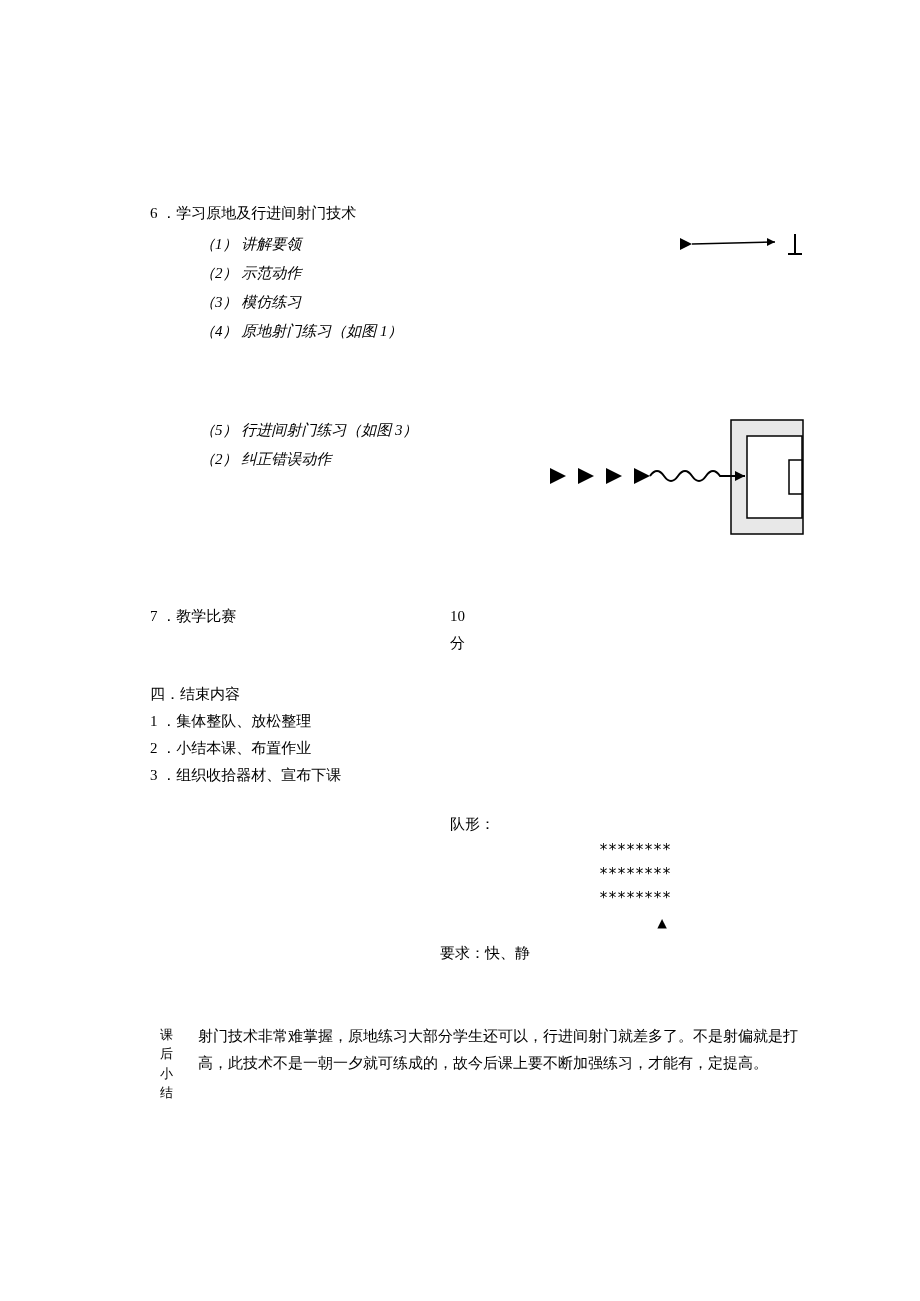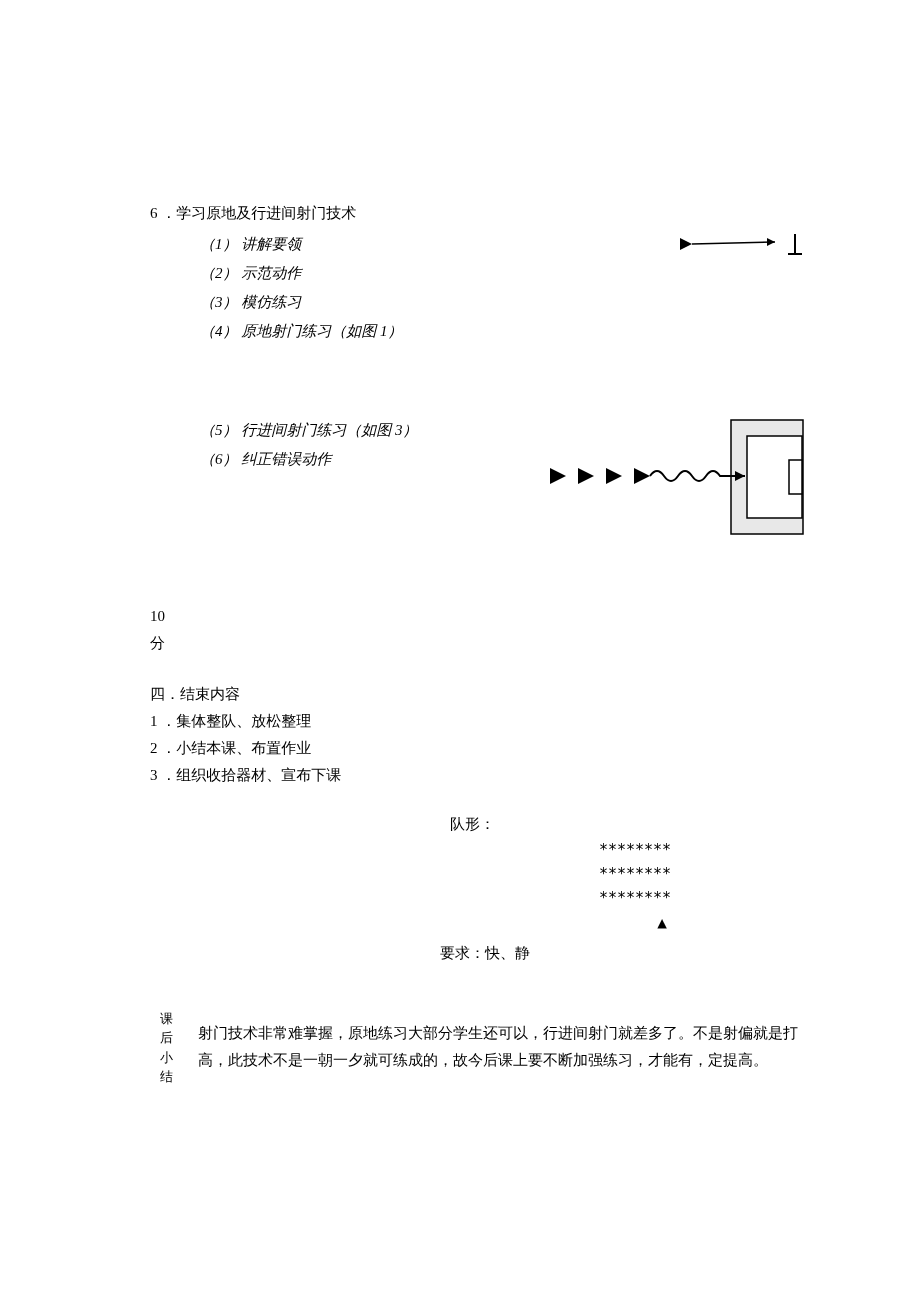--- a/index.html
+++ b/index.html
@@ -43,23 +43,22 @@
     .stars-block {
       font-family: monospace;
       text-align: center;
       padding-left: 20px;
       line-height: 1.6;
     }
     .triangle { font-size: 16px; }
     .requirement { padding-left: 290px; margin-top: 4px; }
     .summary-section {
       display: flex;
-      margin-top: 40px;
+      margin-top: 56px;
       padding-left: 10px;
-      align-items: center;
     }
     .summary-label {
       width: 18px;
       font-size: 13px;
       line-height: 1.5;
       margin-right: 20px;
       padding-top: 2px;
     }
     .summary-text { flex: 1; }
   </style>
@@ -68,21 +67,21 @@
 
 <div class="section-6">
   <div class="heading">6 ．学习原地及行进间射门技术</div>
   <div class="sub-list">
     <div class="sub-item">（1） 讲解要领</div>
     <div class="sub-item">（2） 示范动作</div>
     <div class="sub-item">（3） 模仿练习</div>
     <div class="sub-item">（4） 原地射门练习（如图 1）</div>
     <div style="height:70px"></div>
     <div class="sub-item">（5） 行进间射门练习（如图 3）</div>
-    <div class="sub-item">（6） 纠正错误动作</div>
+    <div class="sub-item">（2） 纠正错误动作</div>
   </div>
 </div>
 
 <div class="figure-1">
   <svg width="130" height="24" viewBox="0 0 130 24">
     <polygon points="5,6 5,18 17,12" fill="#000"></polygon>
     <line x1="17" y1="12" x2="100" y2="10" stroke="#000" stroke-width="1.5"></line>
     <polygon points="100,10 92,6 92,14" fill="#000"></polygon>
     <line x1="120" y1="2" x2="120" y2="22" stroke="#000" stroke-width="2"></line>
     <line x1="113" y1="22" x2="127" y2="22" stroke="#000" stroke-width="2"></line>
@@ -99,20 +98,21 @@
     <polygon points="61,50 61,66 77,58" fill="#000"></polygon>
     <polygon points="89,50 89,66 105,58" fill="#000"></polygon>
     <path d="M105 58 Q112 48 119 58 Q126 68 133 58 Q140 48 147 58 Q154 68 161 58 Q168 48 175 58 L200 58" stroke="#000" stroke-width="2" fill="none"></path>
     <polygon points="200,58 190,53 190,63" fill="#000"></polygon>
   </svg>
 </div>
 
 <div style="height:60px"></div>
 
 <div class="section-7">
+  <div class="section-7-label">7 ．教学比赛</div>
   <div class="section-7-time">
     <div>10</div>
     <div>分</div>
   </div>
 </div>
 
 <div class="section-4">
   <div>四．结束内容</div>
   <div>1 ．集体整队、放松整理</div>
   <div>2 ．小结本课、布置作业</div>

